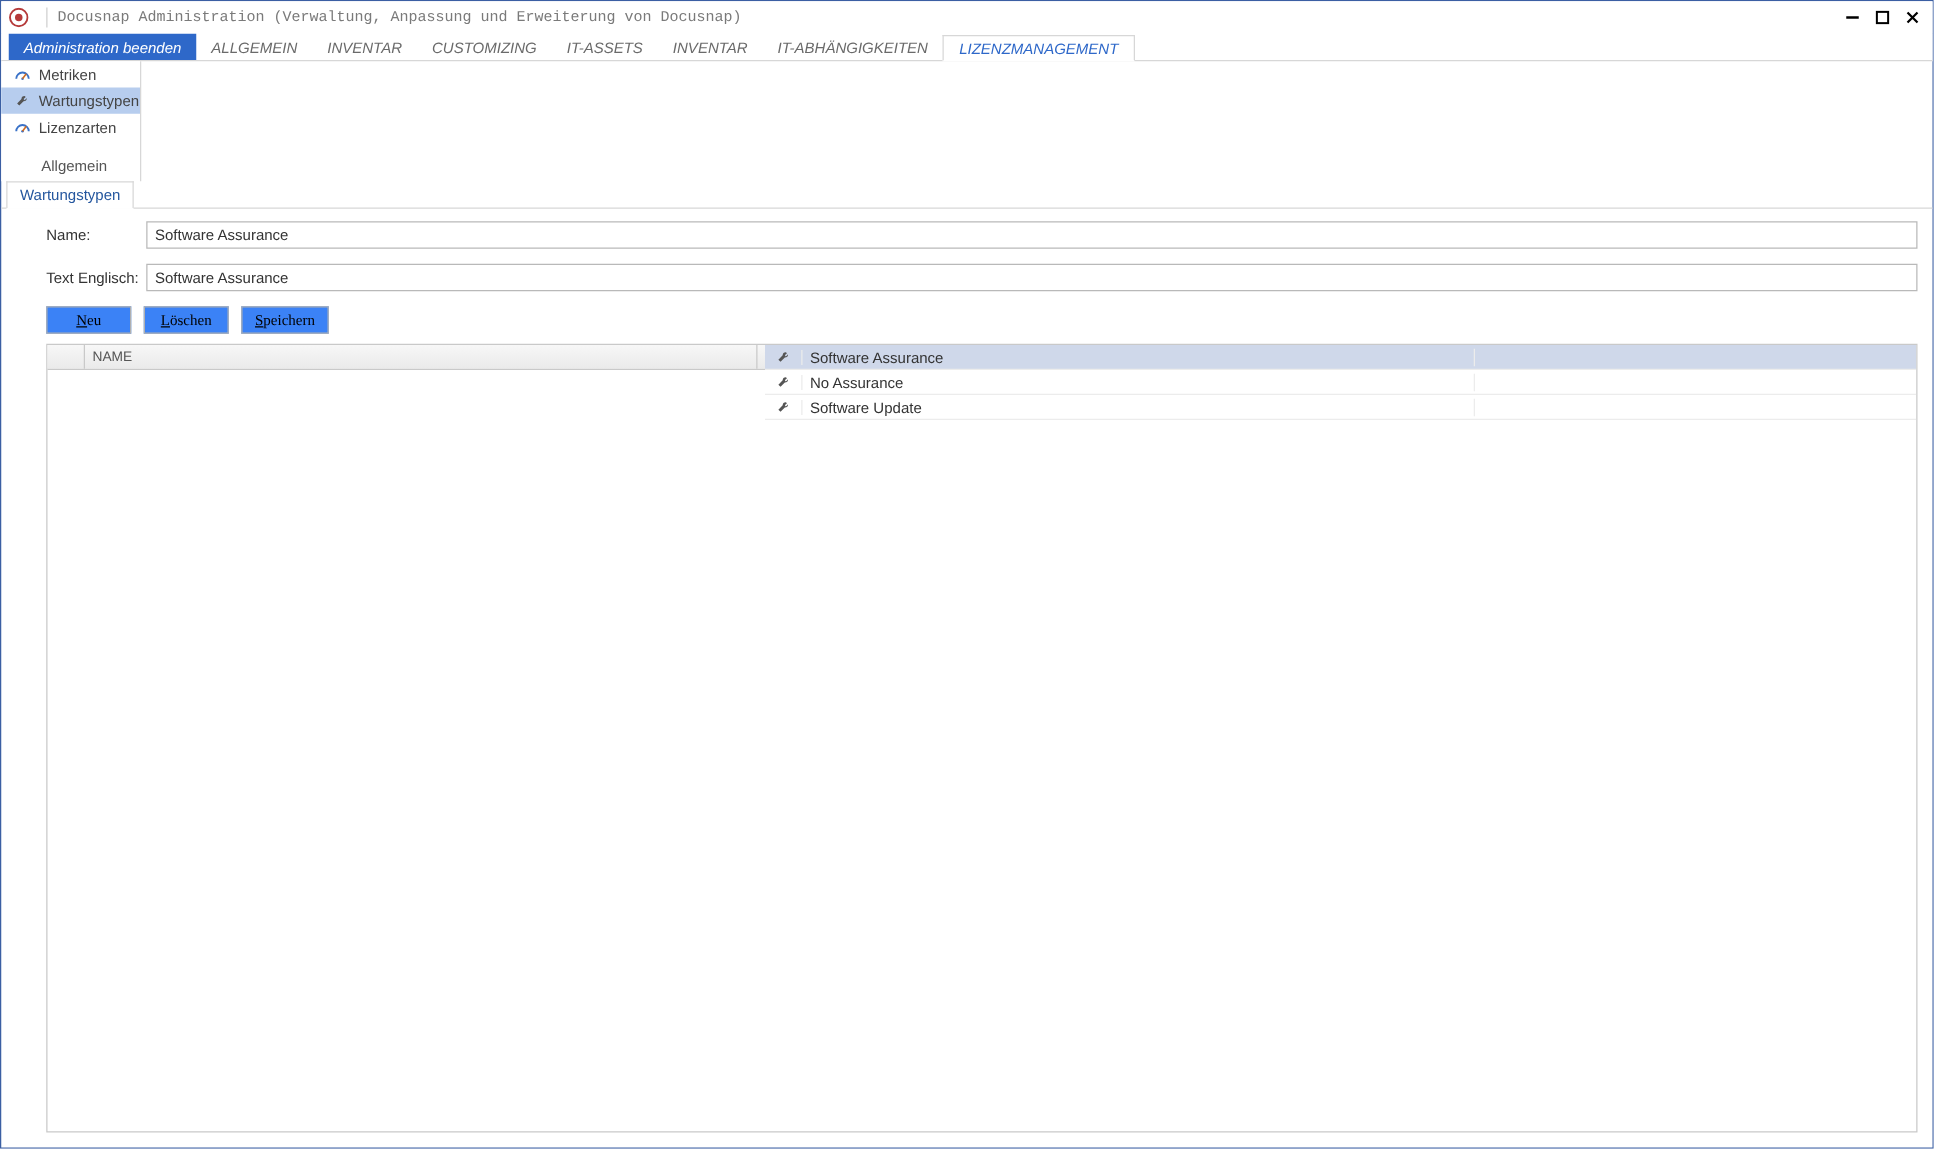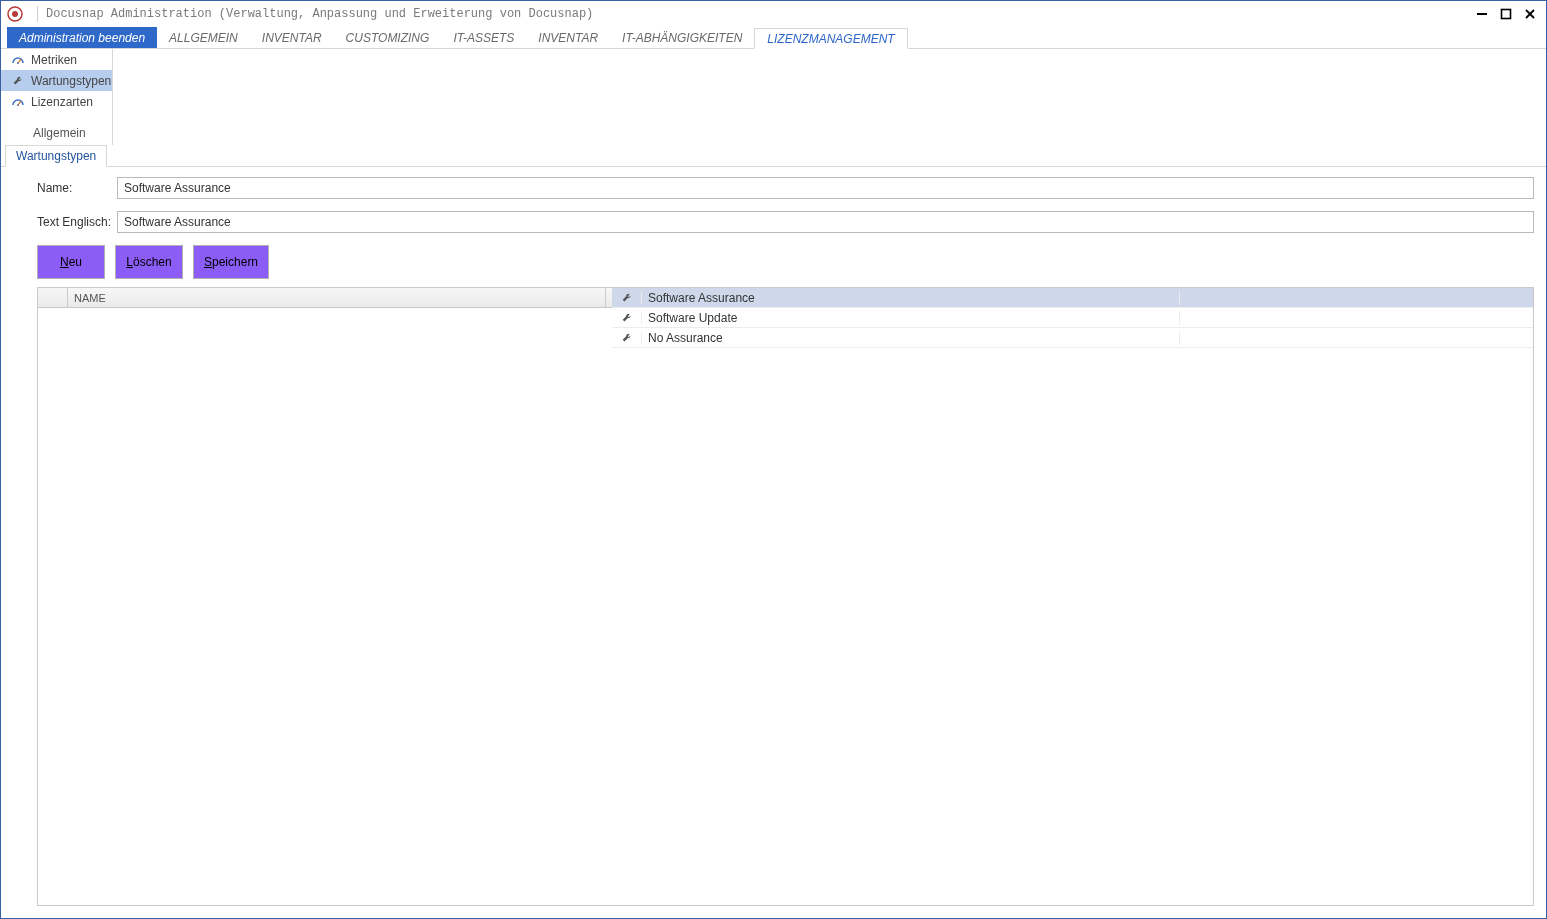--- a/index.html
+++ b/index.html
@@ -31,21 +31,21 @@
   .side-item.label-only { padding-left:32px; color:#555; }
   
   .subtabbar { height:22px; border-bottom:1px solid #d7d7d7; display:flex; align-items:flex-end; padding-left:4px; }
   .subtab { padding:3px 10px; border:1px solid #d7d7d7; border-bottom:1px solid #fff; color:#24569e; background:#fff; position:relative; top:1px; font-size:12px; }
   
   .form-area { padding:10px 12px 0 12px; }
   .form-row { display:flex; align-items:center; margin-bottom:12px; }
   .form-row label { width:80px; color:#333; }
   .form-row input { flex:1; height:22px; border:1px solid #b9b9b9; padding:0 6px; font-family:inherit; font-size:12px; color:#333; background:#fff; }
   .btn-row { display:flex; gap:10px; margin-top:4px; margin-bottom:8px; }
-  .btn { min-width:68px; height:34px; border:1px solid #b0b0b0; background:#8b5cf6; font-family:Liberation Sans, sans-serif; font-size:12px; padding:0 10px; cursor:default; }
+  .btn { min-width:68px; height:22px; border:1px solid #b0b0b0; background:#3b82f6; font-family:Liberation Serif, serif; font-size:12px; padding:0 10px; cursor:default; }
   .btn .ul { text-decoration:underline; }
   
   .grid { margin:0 12px 12px 12px; border:1px solid #c9c9c9; background:#fff; flex:1; display:flex; flex-direction:row; }
   .grid-head { display:flex; height:20px; background:linear-gradient(#f7f7f7,#eaeaea); border-bottom:1px solid #c9c9c9; }
   .gh-cell { border-right:1px solid #c9c9c9; display:flex; align-items:center; padding-left:6px; color:#555; font-size:11px; }
   .gh-cell.icon { width:30px; padding:0; }
   .gh-cell.name { width:538px; }
   .gh-cell.rest { flex:1; border-right:none; }
   .grid-body { flex:1; overflow:hidden; }
   .grow { display:flex; align-items:center; height:20px; border-bottom:1px solid #ececec; }
@@ -178,30 +178,30 @@
               </div>
             <div class="gc name">Software Assurance</div>
             <div class="gc rest"></div>
           </div>
           <div class="grow">
             <div class="gc icon wrench">
                 <svg viewBox="0 0 14 14">
                   <path d="M9 2a3 3 0 0 0-3 3l-4 4 2 2 4-4a3 3 0 0 0 3-3l-2 2-1-1 2-2z" fill="#555"></path>
                 </svg>
               </div>
-            <div class="gc name">Software Update</div>
+            <div class="gc name">No Assurance</div>
             <div class="gc rest"></div>
           </div>
           <div class="grow">
             <div class="gc icon wrench">
                 <svg viewBox="0 0 14 14">
                   <path d="M9 2a3 3 0 0 0-3 3l-4 4 2 2 4-4a3 3 0 0 0 3-3l-2 2-1-1 2-2z" fill="#555"></path>
                 </svg>
               </div>
-            <div class="gc name">No Assurance</div>
+            <div class="gc name">Software Update</div>
             <div class="gc rest"></div>
           </div>
         </div>
       </div>
     </div>
 
   </div>
 </div>
 
 </body></html>

